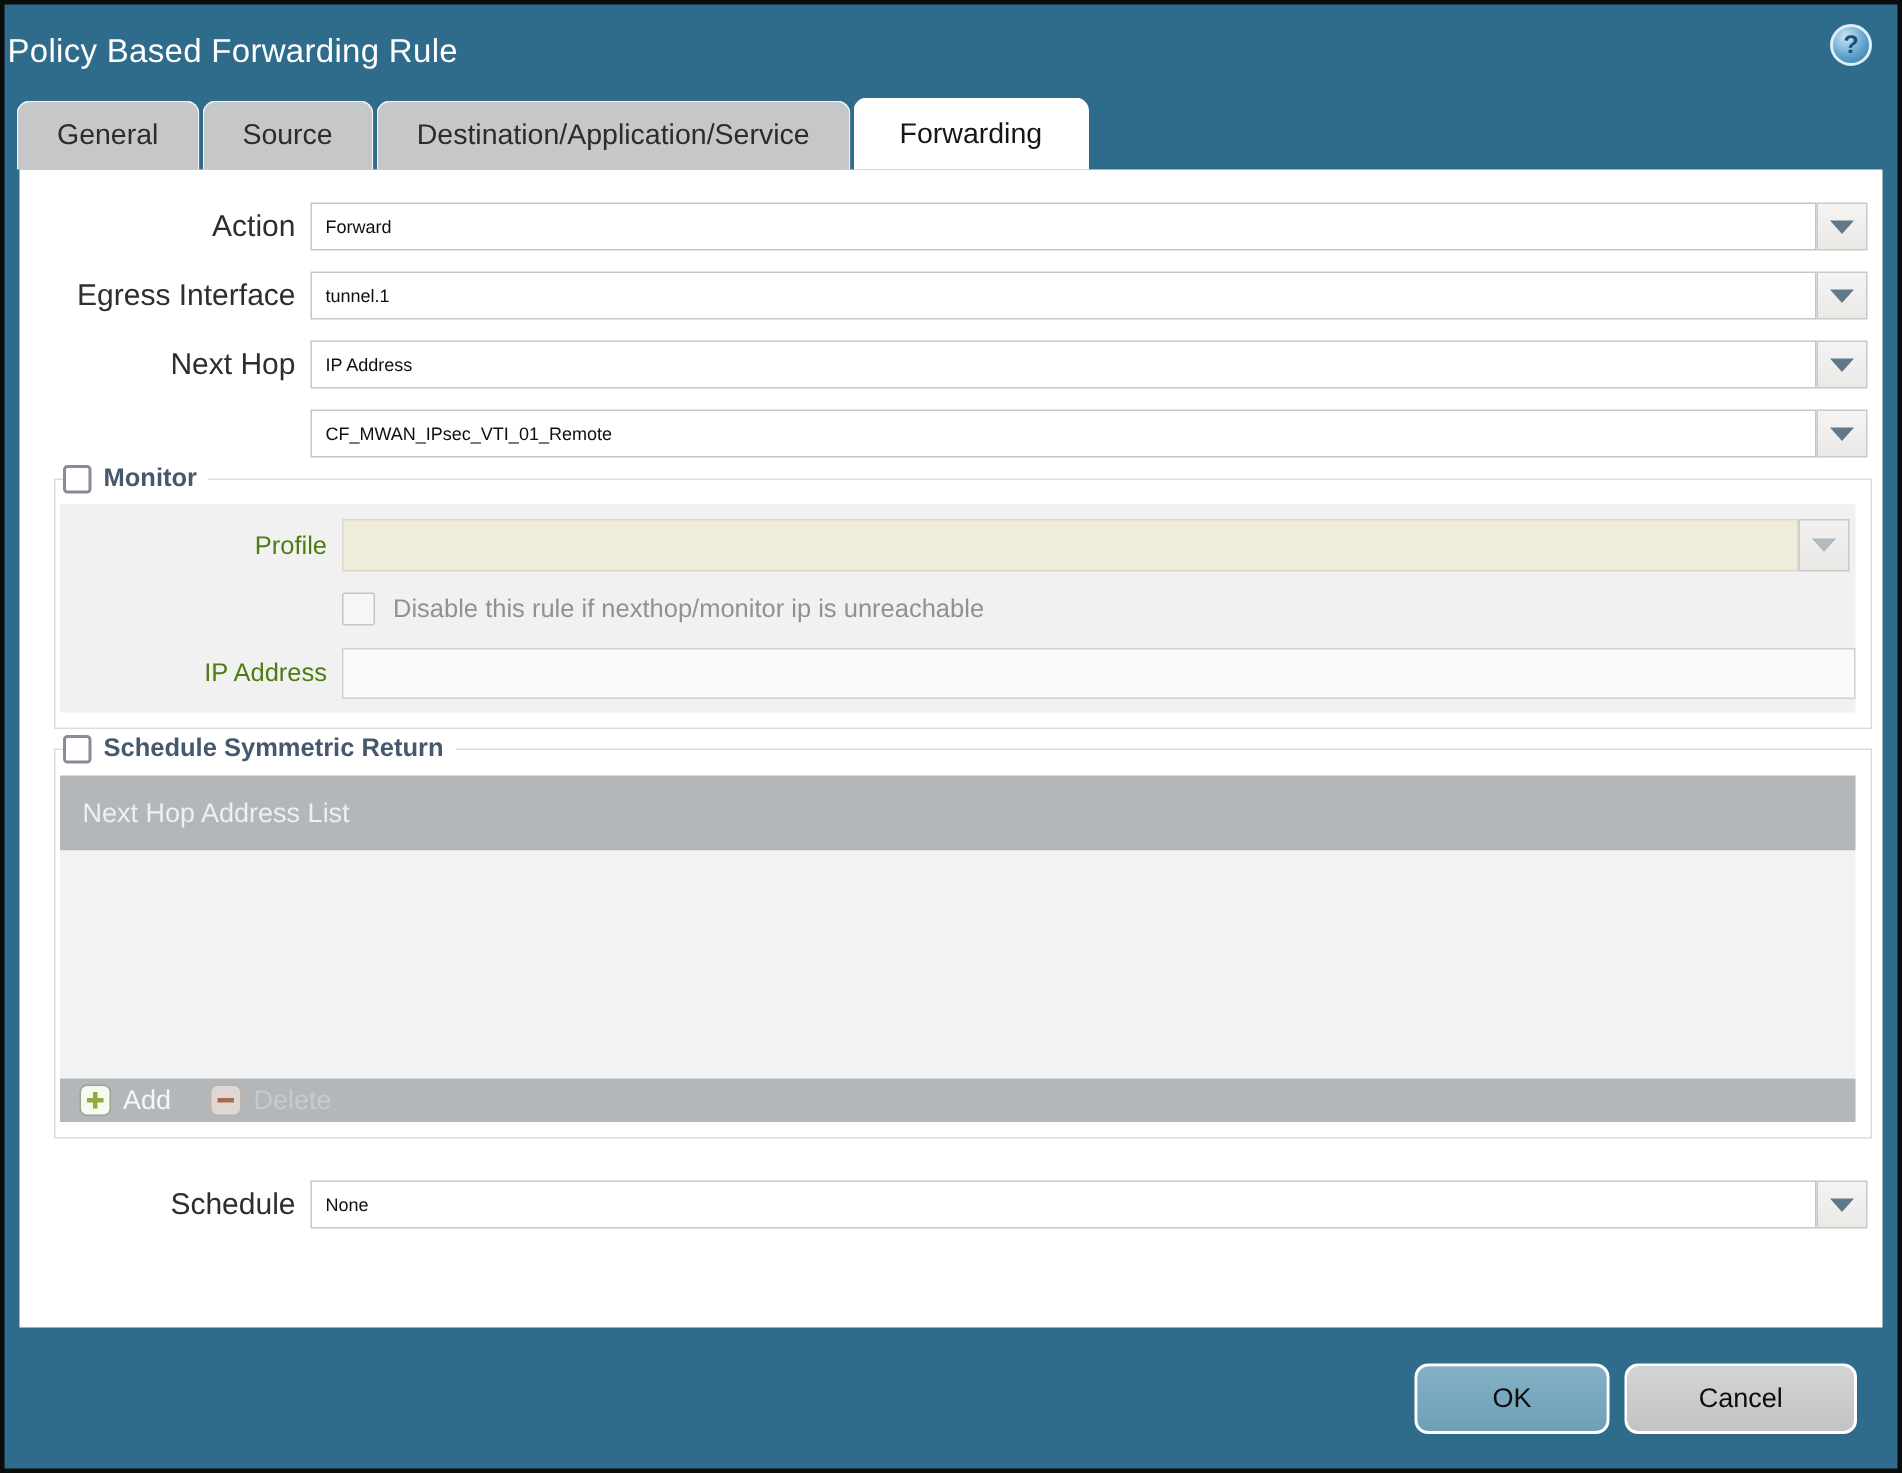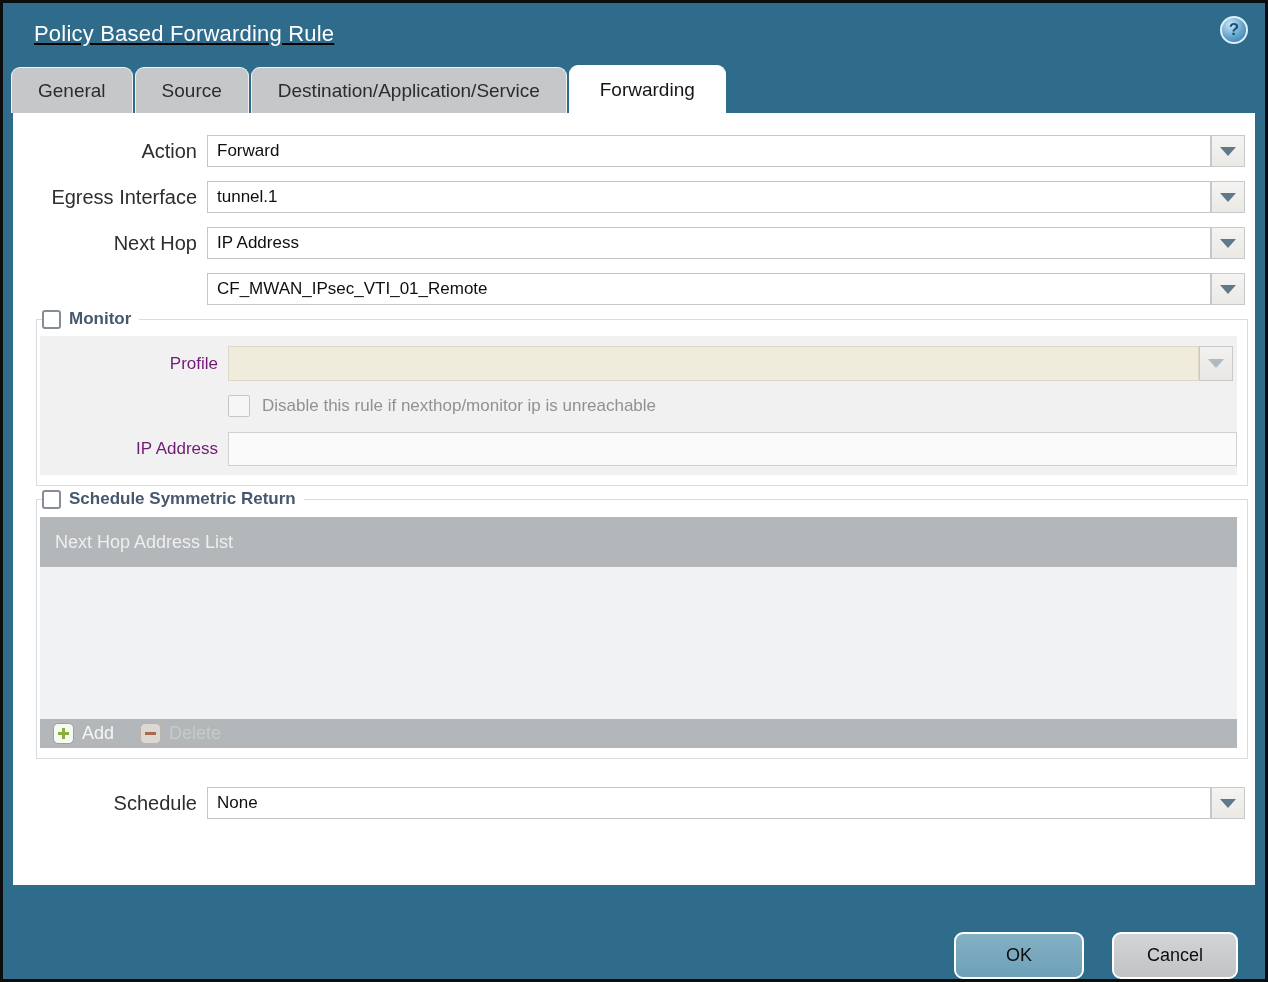--- a/index.html
+++ b/index.html
@@ -2,57 +2,57 @@
 <html><head>
 <meta charset="utf-8">
 <style>
   * { box-sizing: border-box; margin: 0; padding: 0; }
   html,body { width:1268px; height:982px; }
   body { font-family:"Liberation Sans", sans-serif; background:#000; overflow:hidden; }
 
   .window { width:1268px; height:982px; border:3px solid #0c0c0c; background:#2f6b8b; position:relative; display:flex; flex-direction:column; }
 
   
-  .titlebar { height:62px; position:relative; display:flex; align-items:center; padding-left:31px;text-decoration:underline; }
+  .titlebar { height:62px; position:relative; display:flex; align-items:center; padding-left:2px; }
   .title { color:#ffffff; font-size:22px; letter-spacing:.2px; }
   .help { position:absolute; right:17px; top:13px; width:28px; height:28px; border-radius:50%;
           border:2px solid #ddeef9; background:radial-gradient(circle at 36% 28%, #cde6f5, #5fa3cc 55%, #34749f);
           display:flex; align-items:center; justify-content:center;
           color:#174f7c; font-size:17px; font-weight:bold; cursor:pointer; }
 
   
   .tabstrip { height:48px; display:flex; align-items:flex-end; padding-left:8px; gap:2px; }
   .tab { height:46px; display:flex; align-items:center; padding:0 26px;
          background:#c6c7c8; color:#2c2c2c; font-size:19px;
          border:1px solid #f2f2f2; border-bottom:none; border-radius:9px 9px 0 0; cursor:pointer; white-space:nowrap; }
   .tab.active { height:48px; background:#ffffff; color:#161616; border-color:#ffffff; padding:0 30px;margin-top:40px; }
 
   
   .content { background:#ffffff; margin:0 10px; height:772px; padding-top:22px; overflow:hidden; }
 
   .row { display:flex; align-items:center; margin:0 10px 14px 0; }
   .lbl { width:194px; text-align:right; padding-right:10px; font-size:20px; color:#2e2e2e; flex:none; }
   .combo { flex:1; display:flex; align-items:stretch; height:32px; }
-  .combo input { flex:1; border:1px solid #c6c6c6; background:#fff; font-family:inherit; font-size:17px;
+  .combo input { flex:1; border:1px solid #c6c6c6; background:#fff; font-family:inherit; font-size:12px;
                  padding:0 9px; color:#0f0f0f; outline:none; min-width:0; }
   .combo-btn { width:34px; flex:none; border:1px solid #c9c9c9; background:linear-gradient(#f5f4f2,#ebe9e6);
                display:flex; align-items:center; justify-content:center; cursor:pointer; padding:0; }
   .tri { width:0; height:0; border-left:8px solid transparent; border-right:8px solid transparent; border-top:9px solid #617889; }
   .tri.dim { border-top-color:#b0bac0; }
 
   
   .fs { border:1px solid #dadcdd; margin:13px 7px 0 23px; padding:0 10px 10px 3px; }
   .fs-legend { display:flex; align-items:center; gap:8px; margin:-11px 0 0 2px; background:#fff;
                width:max-content; padding:0 8px 0 0; }
   .cb { width:19px; height:19px; border:2px solid #878d97; border-radius:3px; background:#fff; flex:none; cursor:pointer; }
   .fs-title { font-size:17px; font-weight:bold; color:#46586d; }
 
   .monitor-box { background:#f1f1f2; margin-top:7px; padding:10px 0 9px 0; }
   .m-row { display:flex; align-items:center; margin:0 0 14px 0; }
-  .m-lbl { width:188px; text-align:right; padding-right:10px; font-size:17px; color:#701a75; flex:none;padding-left:40px; }
+  .m-lbl { width:188px; text-align:right; padding-right:10px; font-size:17px; color:#4d7c0f; flex:none;padding-left:40px; }
   .combo.cream { height:35px; margin-right:4px; }
   .combo.cream input { background:#f0ecdc; border-color:#ddd8c8; }
   .combo-btn.disabled { background:linear-gradient(#f2f1ef,#eae8e5); cursor:default; }
   .chk-row { display:flex; align-items:center; gap:12px; margin:0 0 15px 188px; }
   .cb.dim { width:22px; height:22px; border:1px solid #c3c5c7; background:#f6f6f6; border-radius:2px; }
   .chk-label { font-size:17px; color:#8f9193; }
   .plain-input { flex:1; height:34px; border:1px solid #cfd1d2; background:#fafafa; font-family:inherit;
                  font-size:17px; padding:0 9px; color:#6a6a6a; outline:none; }
   .m-row.last { margin-bottom:0; }
 
@@ -68,25 +68,25 @@
   .ico-plus::after  { content:""; position:absolute; left:8px; top:4px; width:3px; height:11px; background:#8bae3d; }
   .ico-minus { width:21px; height:21px; border-radius:5px; background:#ddd8d2; border:1px solid #beb2a8; position:relative; }
   .ico-minus::before { content:""; position:absolute; left:4px; top:8px; width:11px; height:3px; background:#a96a52; }
   .tbl-btn .t-add { color:#f5f7f7; font-size:18px; }
   .tbl-btn .t-del { color:#c6cacb; font-size:18px; }
   .tbl-btn.disabled { cursor:default; }
 
   .row.schedule { margin-top:28px; }
 
   
-  .footer { flex:1; display:flex; align-items:flex-end; justify-content:flex-end; gap:28px; padding-right:27px;margin-left:34px; }
+  .footer { flex:1; display:flex; align-items:center; justify-content:flex-end; gap:10px; padding-right:27px;margin-left:34px; }
   .btn { height:47px; border-radius:9px; border:2px solid #ffffff; font-family:inherit; font-size:18px;
          color:#0d0d0d; cursor:pointer; }
   .btn.ok { width:130px; background:linear-gradient(#84b0c4,#6da1b9); }
-  .btn.cancel { width:126px; background:linear-gradient(#d3d4d6,#c2c3c5); }
+  .btn.cancel { width:155px; background:linear-gradient(#d3d4d6,#c2c3c5); }
 </style>
 </head>
 <body>
 
 <div class="window">
 
   <div class="titlebar">
     <span class="title">Policy Based Forwarding Rule</span>
     <div class="help">
       <span>?</span>

